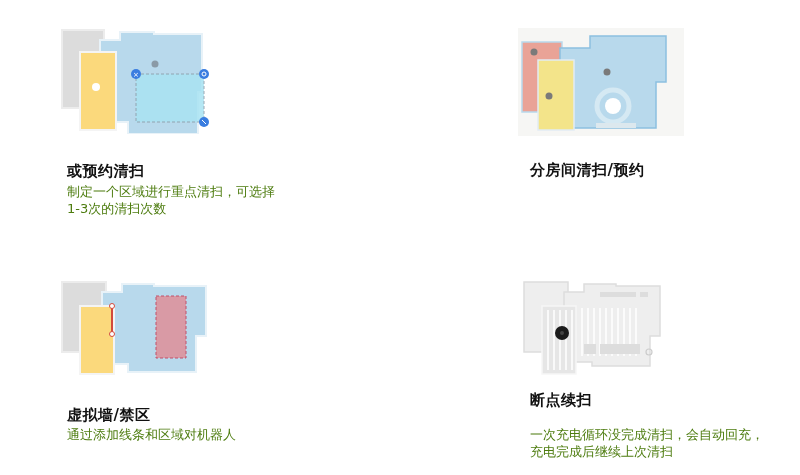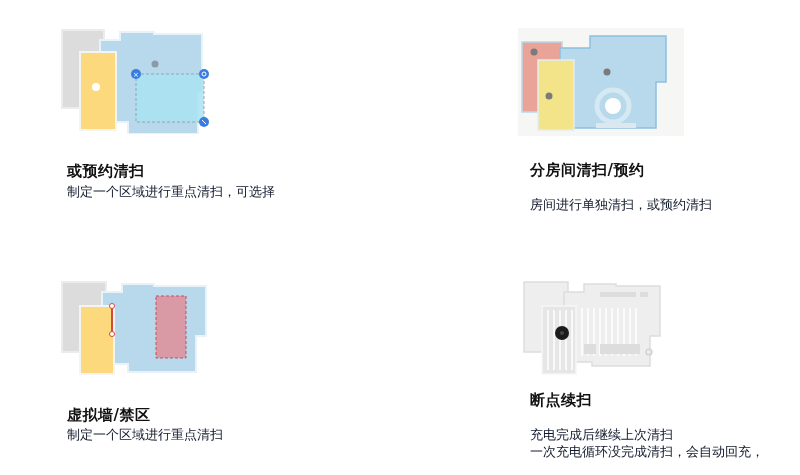--- a/index.html
+++ b/index.html
@@ -1,21 +1,21 @@
 <!DOCTYPE html>
 <html><head>
   <meta charset="utf-8">
   <style>
     * { margin: 0; padding: 0; box-sizing: border-box; }
     html, body { width: 800px; height: 475px; background: #ffffff; overflow: hidden; }
     body { font-family: "DejaVu Sans", "Liberation Sans", sans-serif; color: #1a1a1a; position: relative; }
     .feature { position: absolute; }
     .illus { position: absolute; }
     .title { position: absolute; font-weight: bold; font-size: 15px; line-height: 19px; color: #111; white-space: nowrap; letter-spacing: 0.5px; }
-    .desc { position: absolute; font-size: 13px; line-height: 17px; color: #0f172a; white-space: nowrap; }
+    .desc { position: absolute; font-size: 13px; line-height: 17px; color: #4d7c0f; white-space: nowrap; }
     .desc span { display: block; }
   </style>
 </head>
 <body>
 
 <div class="feature">
   <svg class="illus" style="left:58px;top:22px" width="160" height="112" viewBox="0 0 160 112">
 
     <rect x="4" y="8" width="42" height="78" fill="#dcdcdc" stroke="#ececec" stroke-width="2"></rect>
 
@@ -29,55 +29,55 @@
     <circle cx="78" cy="52" r="5" fill="#3a7de0"></circle>
     <text x="78" y="55" font-size="7" fill="#fff" text-anchor="middle" font-family="DejaVu Sans, sans-serif">×</text>
     <circle cx="146" cy="52" r="5" fill="#3a7de0"></circle>
     <circle cx="146" cy="52" r="2" fill="none" stroke="#fff" stroke-width="1"></circle>
     <circle cx="146" cy="100" r="5" fill="#3a7de0"></circle>
     <line x1="144" y1="98" x2="148" y2="102" stroke="#fff" stroke-width="1"></line>
   </svg>
   <div class="title" style="left:67px;top:162px">或预约清扫</div>
   <div class="desc" style="left:67px;top:183px">
     <span>制定一个区域进行重点清扫，可选择</span>
+    <span>1-3次的清扫次数</span>
   </div>
 </div>
 
 <div class="feature">
   <svg class="illus" style="left:518px;top:28px" width="166" height="108" viewBox="0 0 166 108">
     <rect x="0" y="0" width="166" height="108" fill="#f6f6f4"></rect>
     <rect x="4" y="14" width="40" height="70" fill="#e9a397" stroke="#b8d9ec" stroke-width="1.5"></rect>
     <path d="M42 20 L72 20 L72 8 L148 8 L148 54 L138 54 L138 100 L42 100 Z" fill="#b8d9ec" stroke="#8cc0e0" stroke-width="1.5"></path>
     <rect x="20" y="32" width="36" height="70" fill="#f3e48a" stroke="#e2ecf3" stroke-width="1.5"></rect>
     <circle cx="16" cy="24" r="3.5" fill="#7a7a7a"></circle>
     <circle cx="31" cy="68" r="3.5" fill="#7a7a7a"></circle>
     <circle cx="89" cy="44" r="3.5" fill="#7a7a7a"></circle>
     <circle cx="95" cy="78" r="16" fill="none" stroke="#dcecf5" stroke-width="5" opacity="0.8"></circle>
     <circle cx="95" cy="78" r="8" fill="#ffffff"></circle>
     <rect x="78" y="95" width="40" height="5" fill="#dce8ee"></rect>
   </svg>
   <div class="title" style="left:530px;top:161px">分房间清扫/预约</div>
   <div class="desc" style="left:530px;top:196px">
-    <span>房间进行单独清扫，或预约清扫</span>
   </div>
 </div>
 
 <div class="feature">
   <svg class="illus" style="left:58px;top:278px" width="160" height="100" viewBox="0 0 160 100">
     <rect x="4" y="4" width="44" height="70" fill="#dcdcdc" stroke="#ececec" stroke-width="2"></rect>
     <path d="M44 18 L44 14 L64 14 L64 6 L96 6 L96 8 L148 8 L148 58 L138 58 L138 94 L70 94 L70 86 L44 86 Z" fill="#b8d9ec" stroke="#e8f2f8" stroke-width="2"></path>
     <rect x="22" y="28" width="34" height="68" fill="#fbd97c" stroke="#f4f4f4" stroke-width="2"></rect>
     <line x1="54" y1="28" x2="54" y2="56" stroke="#d24a3c" stroke-width="2"></line>
     <circle cx="54" cy="28" r="2.5" fill="#fff" stroke="#d24a3c" stroke-width="1"></circle>
     <circle cx="54" cy="56" r="2.5" fill="#fff" stroke="#d24a3c" stroke-width="1"></circle>
     <rect x="98" y="18" width="30" height="62" fill="#d99aa5" stroke="#c0506a" stroke-width="1" stroke-dasharray="3,2"></rect>
   </svg>
   <div class="title" style="left:67px;top:406px">虚拟墙/禁区</div>
   <div class="desc" style="left:67px;top:426px">
-    <span>制定一个区域进行重点清扫</span>
+    <span>通过添加线条和区域对机器人</span>
   </div>
 </div>
 
 <div class="feature">
   <svg class="illus" style="left:522px;top:278px" width="150" height="100" viewBox="0 0 150 100">
     <rect x="2" y="4" width="44" height="70" fill="#eeeeee" stroke="#dddddd" stroke-width="1.5"></rect>
     <path d="M42 18 L42 14 L62 14 L62 6 L94 6 L94 8 L138 8 L138 58 L128 58 L128 88 L70 88 L70 84 L42 84 Z" fill="#eeeeee" stroke="#dddddd" stroke-width="1.5"></path>
     <rect x="20" y="28" width="34" height="68" fill="#e6e6e6" stroke="#f6f6f6" stroke-width="1.5"></rect>
     <g stroke="#ffffff" stroke-width="1.5" fill="none">
       <path d="M26 32 V92 M32 32 V92 M38 32 V92 M44 32 V92 M50 32 V92"></path>
@@ -86,16 +86,16 @@
     <rect x="78" y="14" width="36" height="5" fill="#dddddd"></rect>
     <rect x="118" y="14" width="8" height="5" fill="#dddddd"></rect>
     <rect x="62" y="66" width="12" height="10" fill="#dddddd"></rect>
     <rect x="78" y="66" width="40" height="10" fill="#dddddd"></rect>
     <circle cx="127" cy="74" r="3" fill="none" stroke="#cccccc" stroke-width="1.2"></circle>
     <circle cx="40" cy="55" r="7" fill="#1b1b1b"></circle>
     <circle cx="40" cy="55" r="2" fill="#444"></circle>
   </svg>
   <div class="title" style="left:530px;top:391px">断点续扫</div>
   <div class="desc" style="left:530px;top:426px">
+    <span>一次充电循环没完成清扫，会自动回充，</span>
     <span>充电完成后继续上次清扫</span>
-    <span>一次充电循环没完成清扫，会自动回充，</span>
   </div>
 </div>
 
 </body></html>

